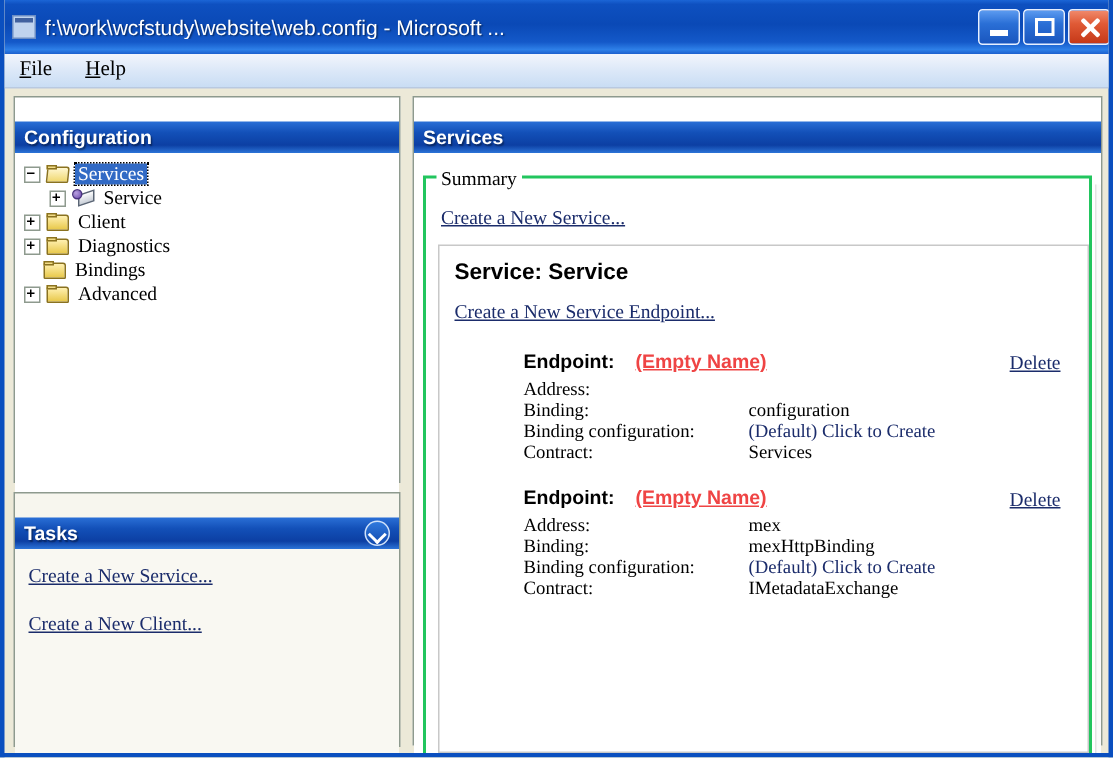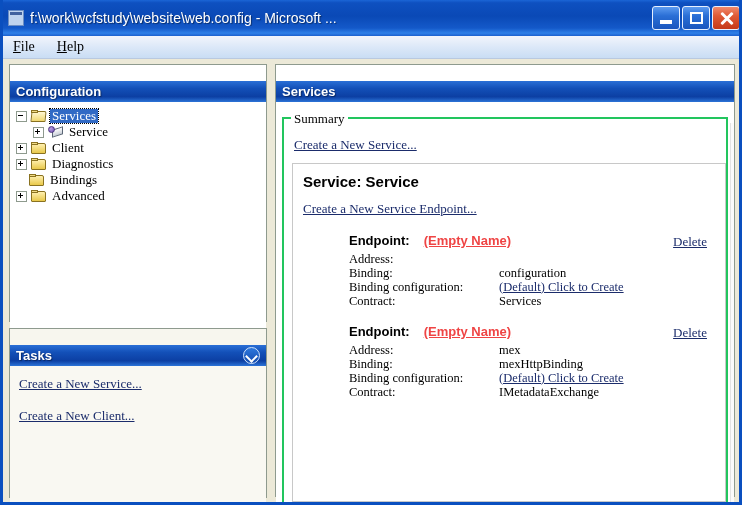--- a/index.html
+++ b/index.html
@@ -301,21 +301,21 @@
     top: 1px;
     font-family: "Liberation Serif", serif;
     font-size: 13px;
     color: #1B2C6B;
     text-decoration: underline;
   }
   .fields { font-family: "Liberation Serif", serif; font-size: 12.5px; color:#000; }
   .field-row { display: flex; height: 14px; align-items: center; }
   .field-key { width: 150px; flex: 0 0 auto; white-space: nowrap; }
   .field-val { white-space: nowrap; }
-  .field-val.link { color:#1B2C6B; text-decoration: underline; }
+  .field-val.link { color:#1B2C6B; }
 
   
   .right-gutter{
     position:absolute; right:0; top:21px; width:3px; bottom:0;
     background:#FBFBFB; border-left:1px solid #E3E3E3;
   }
 </style>
 </head>
 <body>
 

